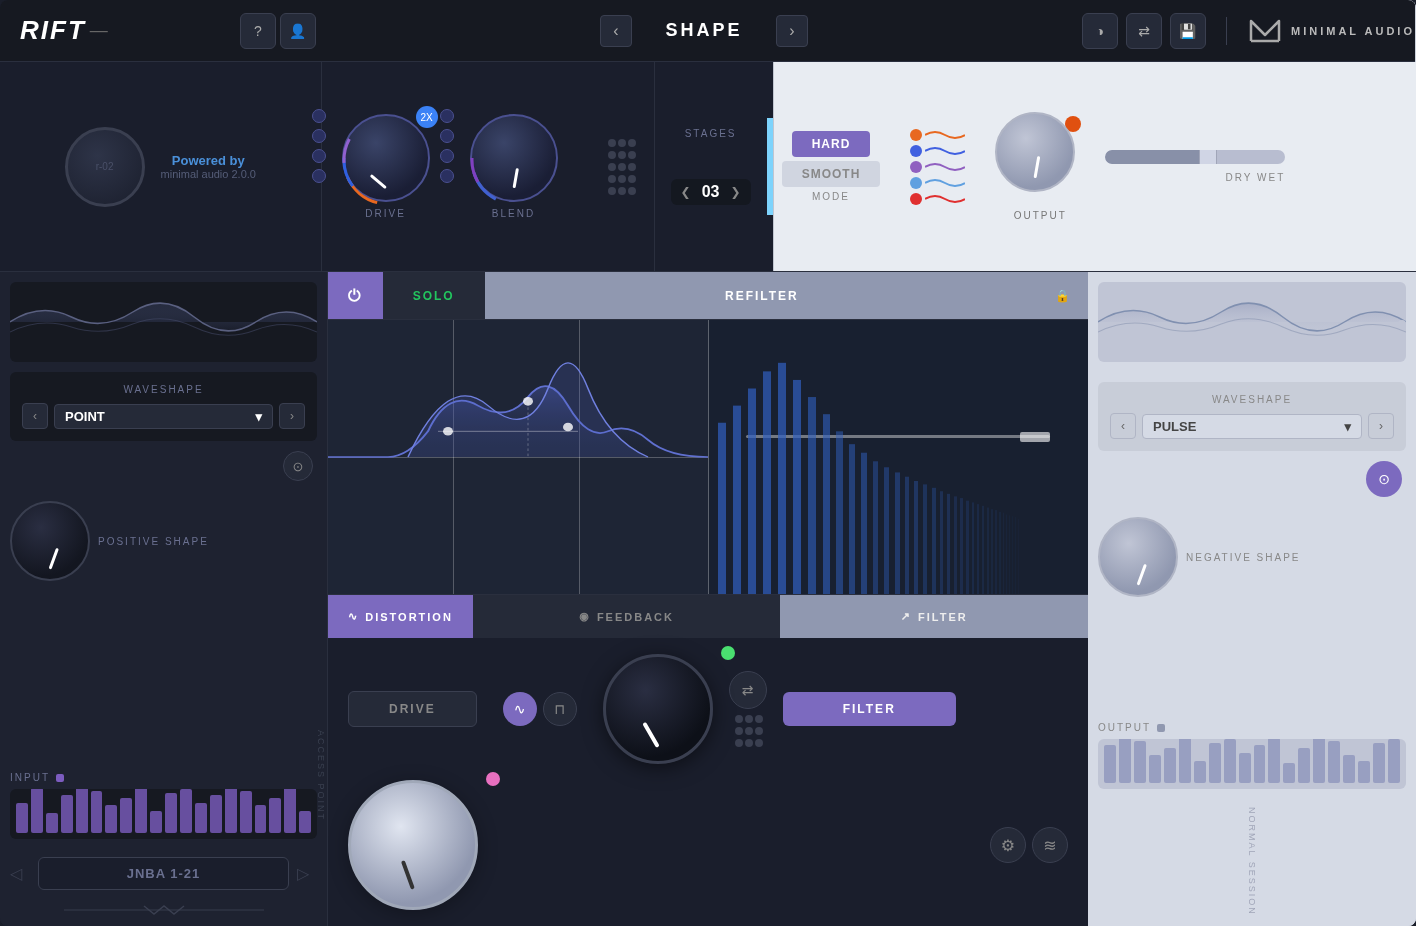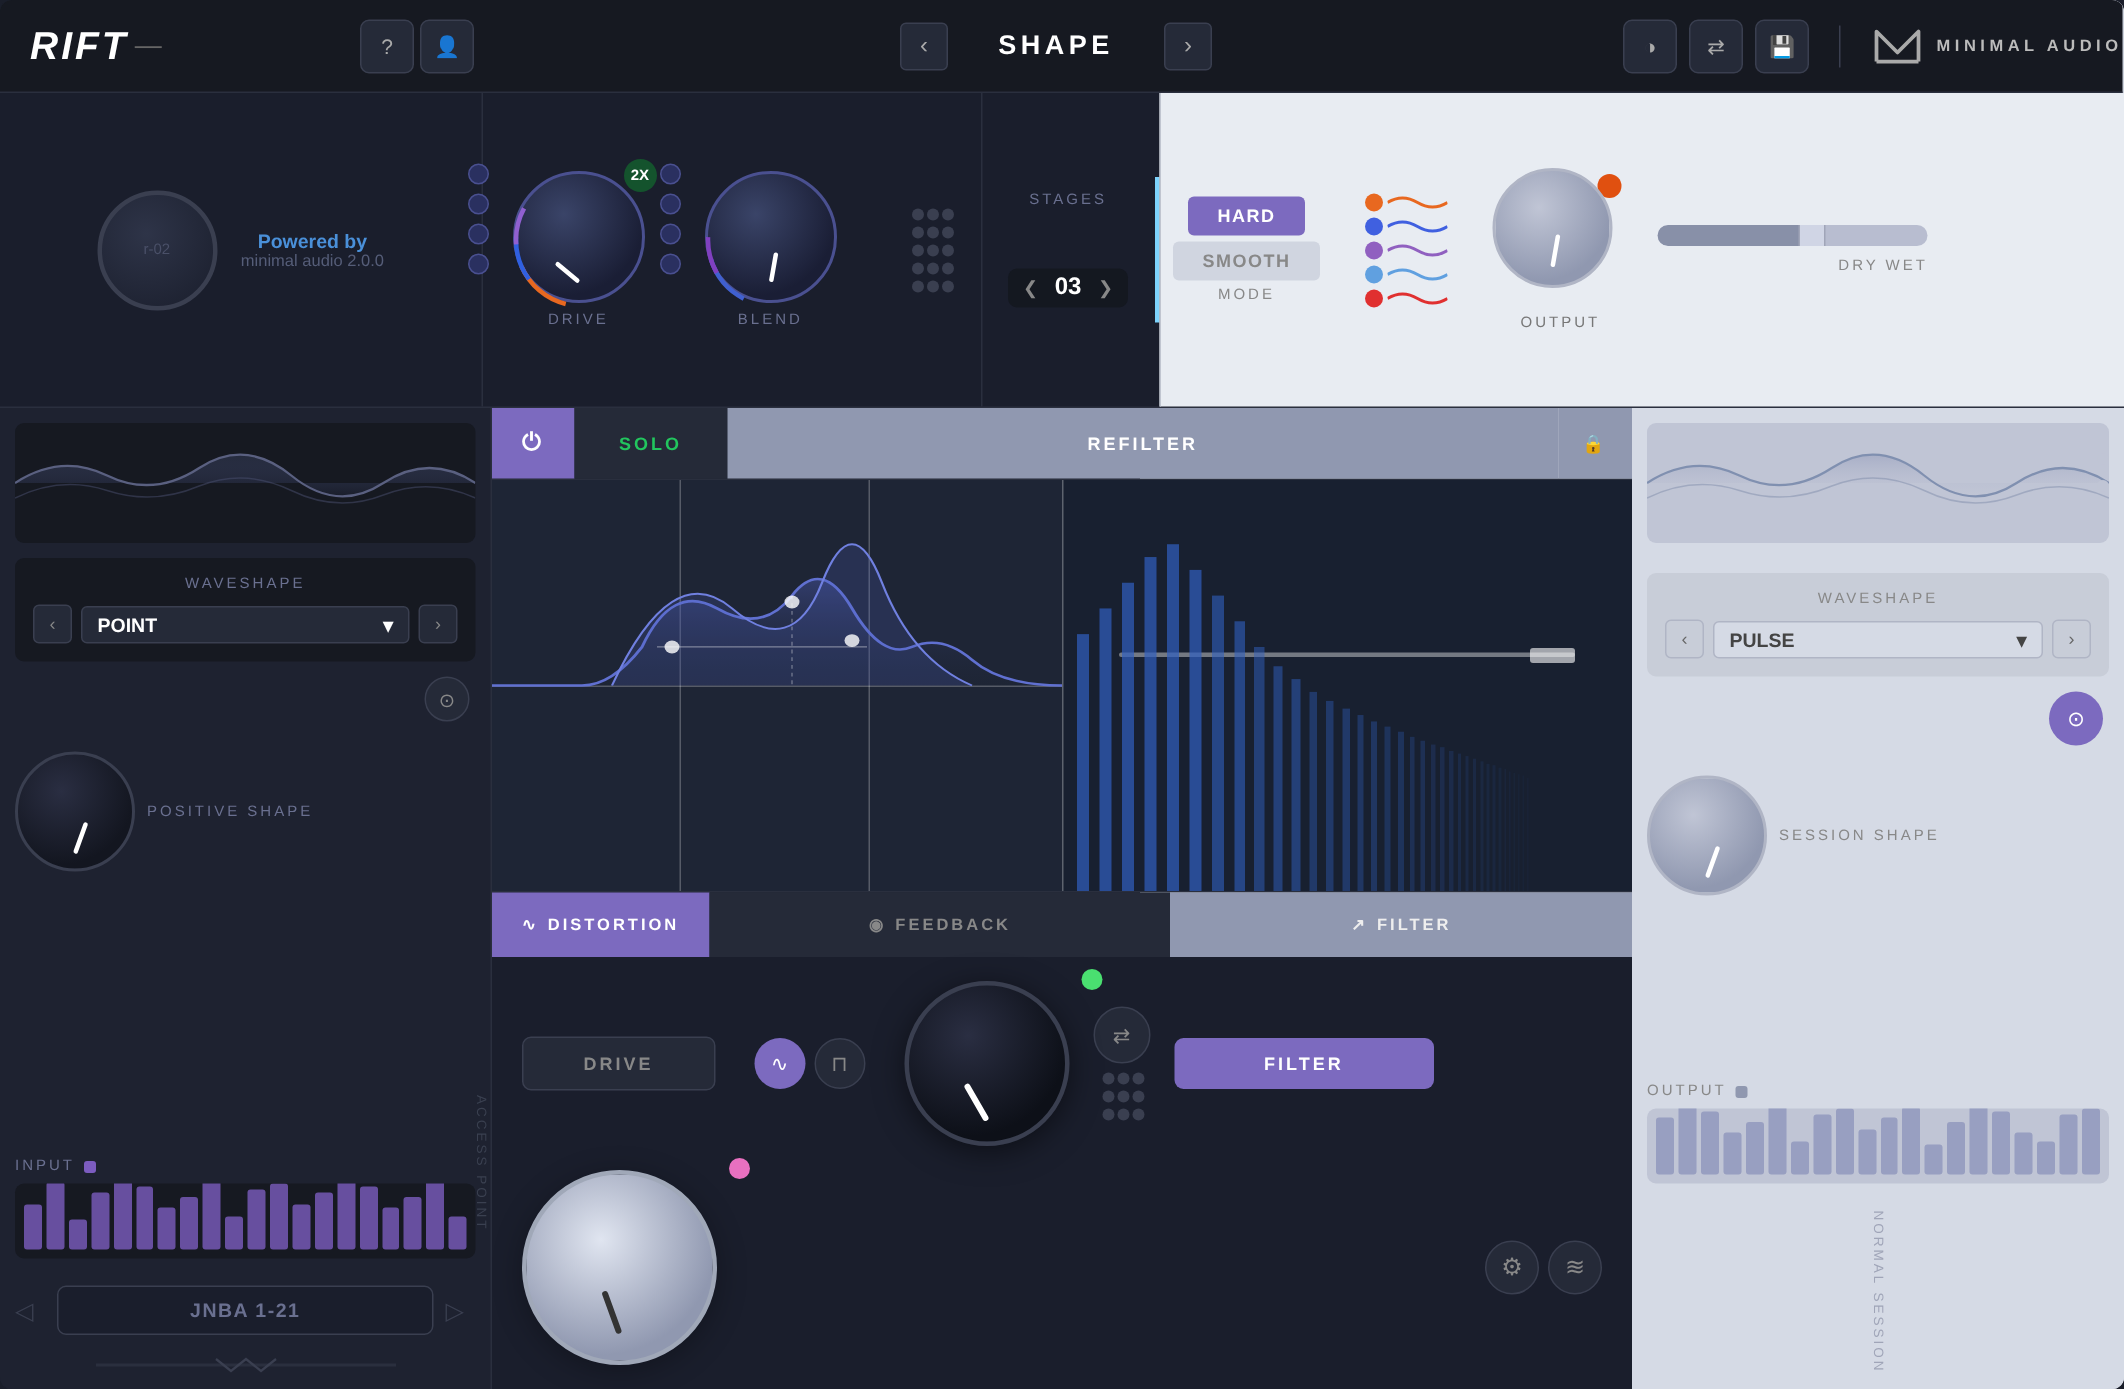--- a/index.html
+++ b/index.html
@@ -257,24 +257,24 @@
       color: #6a7090;
       font-size: 10px;
       letter-spacing: 2px;
       text-align: center;
     }
 
     .badge-2x {
       position: absolute;
       top: -8px;
       right: -8px;
-      background: #14532d;
+      background: #3b82f6;
       color: #fff;
       font-size: 10px;
-      font-weight: bold;
+      font-weight: normal;
       width: 22px;
       height: 22px;
       border-radius: 50%;
       display: flex;
       align-items: center;
       justify-content: center;
       z-index: 5;
     }
 
     
@@ -1114,21 +1114,21 @@
           <div class="speaker-dot"></div>
         <div class="speaker-dot"></div>
           <div class="speaker-dot"></div>
           <div class="speaker-dot"></div>
         <div class="speaker-dot"></div>
           <div class="speaker-dot"></div>
           <div class="speaker-dot"></div>
       </div>
     </div>
 
-    <div class="stages-section" style="border-right:3px solid #7dd3fc;gap:40px;">
+    <div class="stages-section" style="border-right:6px solid #7dd3fc;gap:40px;">
       <span class="stages-label">STAGES</span>
       <div class="stages-control">
         <span class="stages-arrow">❮</span>
         <span class="stages-value">03</span>
         <span class="stages-arrow">❯</span>
       </div>
     </div>
 
     <div class="right-controls">
 
@@ -1502,21 +1502,21 @@
       <div style="display:flex; justify-content:flex-end; padding:0 4px;">
         <div class="right-link-btn">
           <span>⊙</span>
         </div>
       </div>
 
       <div class="shape-knob-container">
         <div class="right-shape-knob">
           <div class="right-shape-knob-indicator"></div>
         </div>
-        <span class="right-negative-label">SESSION SHAPE</span>
+        <span class="right-negative-label">NEGATIVE SHAPE</span>
       </div>
 
       <div style="flex:1;"></div>
 
       <div class="right-output-section">
         <div class="right-output-header">
           <span class="right-output-label">OUTPUT</span>
           <div class="right-output-dot"></div>
         </div>
         <div class="right-level-bars">

